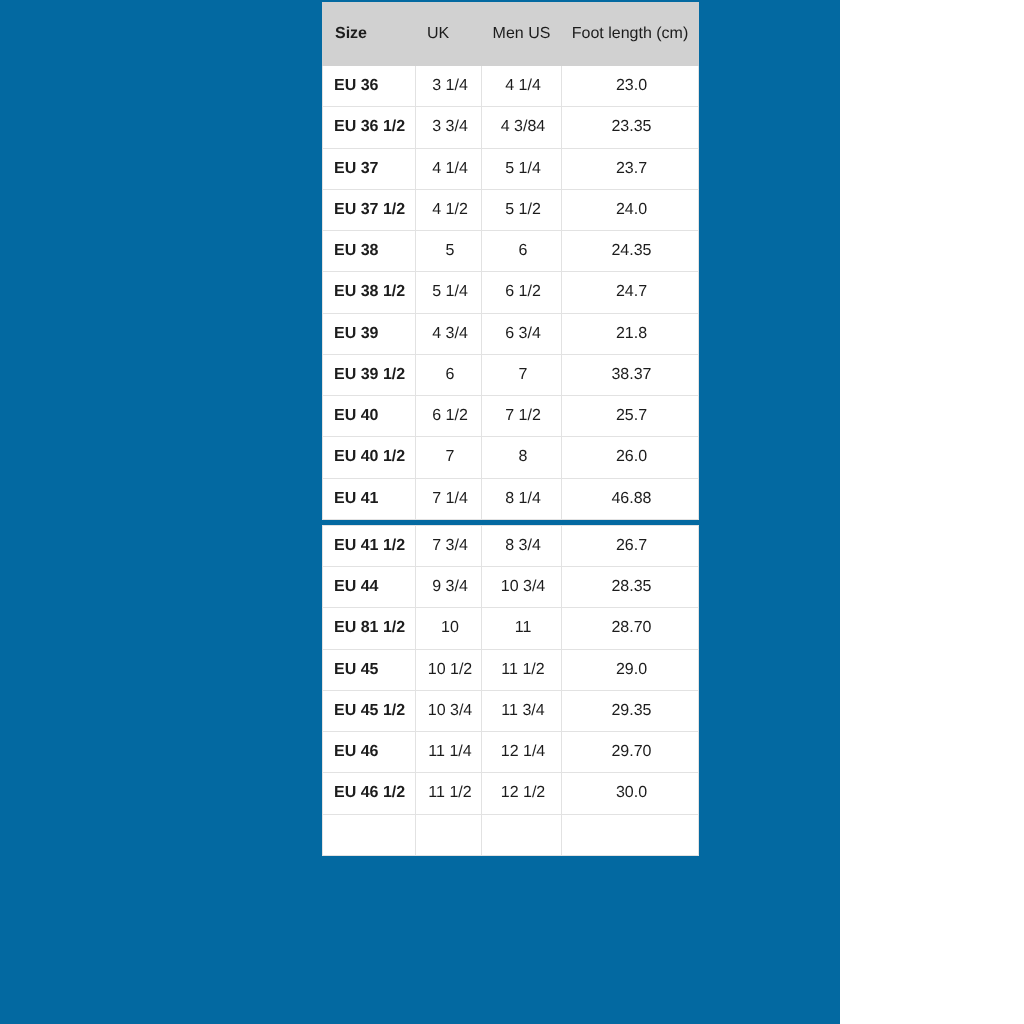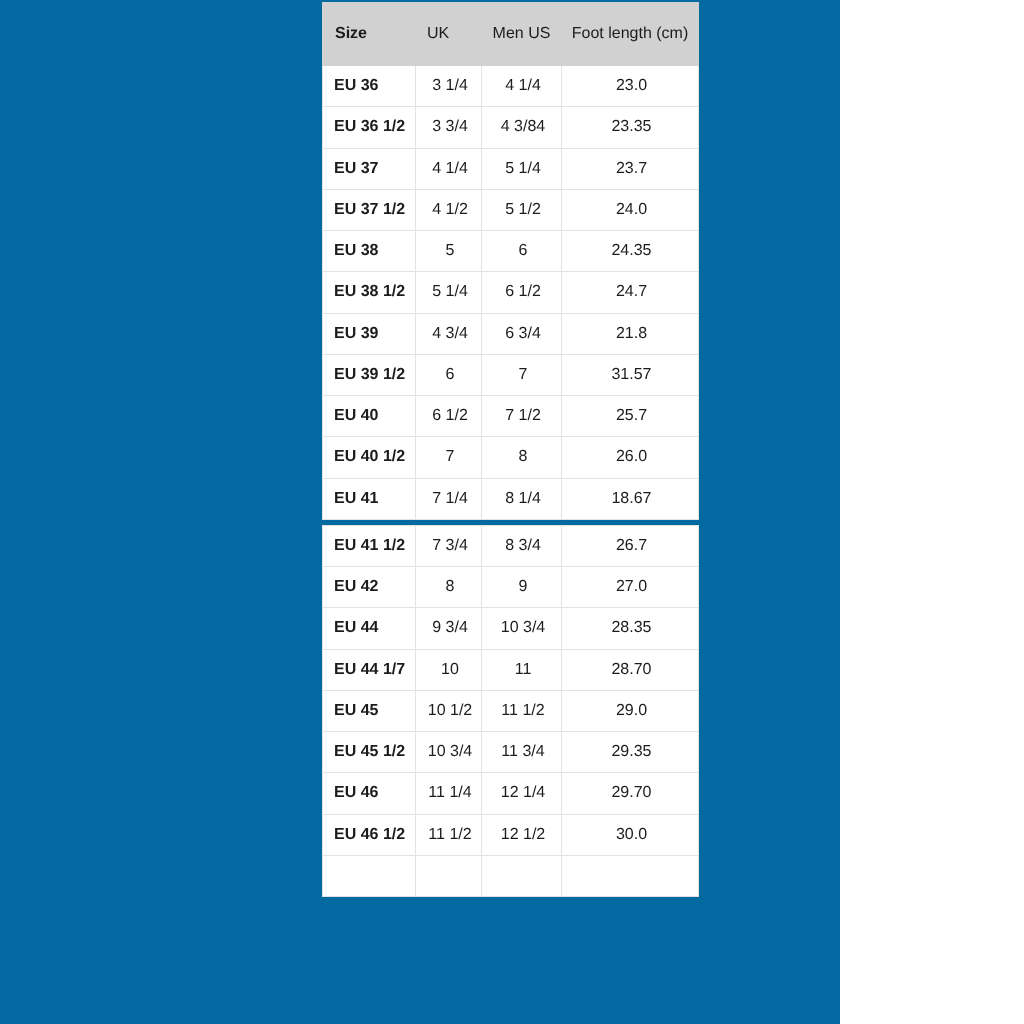--- a/index.html
+++ b/index.html
@@ -145,71 +145,65 @@
           <tr>
             <td class="cell-size">EU 39</td>
             <td>4 3/4</td>
             <td>6 3/4</td>
             <td>21.8</td>
           </tr>
           <tr>
             <td class="cell-size">EU 39 1/2</td>
             <td>6</td>
             <td>7</td>
-            <td>31.57</td>
+            <td>38.37</td>
           </tr>
           <tr>
             <td class="cell-size">EU 40</td>
             <td>6 1/2</td>
             <td>7 1/2</td>
             <td>25.7</td>
           </tr>
           <tr>
             <td class="cell-size">EU 40 1/2</td>
             <td>7</td>
             <td>8</td>
             <td>26.0</td>
           </tr>
           <tr>
             <td class="cell-size">EU 41</td>
             <td>7 1/4</td>
             <td>8 1/4</td>
-            <td>18.67</td>
+            <td>46.88</td>
           </tr>
         </tbody>
     </table>
     <div class="gap"></div>
     <table class="size-table" id="tbl-b">
       <colgroup>
           <col class="c-size">
           <col class="c-uk">
           <col class="c-us">
           <col class="c-len">
         </colgroup>
       <tbody>
           <tr>
             <td class="cell-size">EU 41 1/2</td>
             <td>7 3/4</td>
             <td>8 3/4</td>
             <td>26.7</td>
           </tr>
           <tr>
-            <td class="cell-size">EU 42</td>
-            <td>8</td>
-            <td>9</td>
-            <td>27.0</td>
-          </tr>
-          <tr>
             <td class="cell-size">EU 44</td>
             <td>9 3/4</td>
             <td>10 3/4</td>
             <td>28.35</td>
           </tr>
           <tr>
-            <td class="cell-size">EU 44 1/7</td>
+            <td class="cell-size">EU 81 1/2</td>
             <td>10</td>
             <td>11</td>
             <td>28.70</td>
           </tr>
           <tr>
             <td class="cell-size">EU 45</td>
             <td>10 1/2</td>
             <td>11 1/2</td>
             <td>29.0</td>
           </tr>

